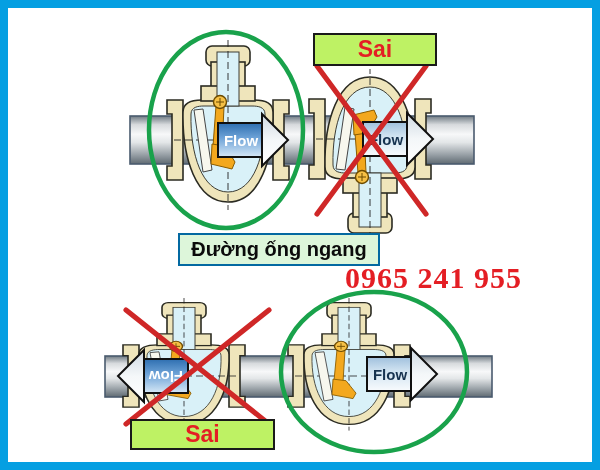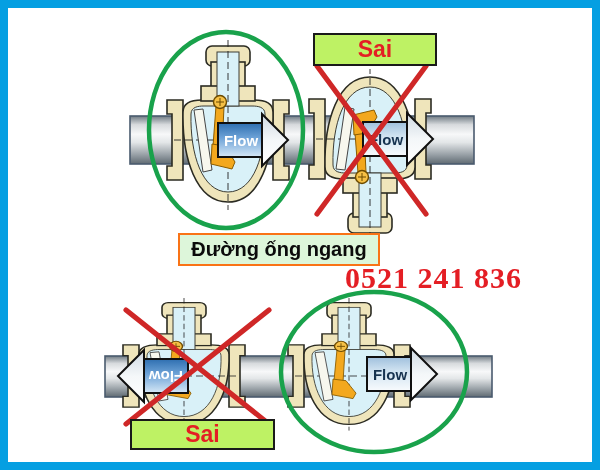--- a/index.html
+++ b/index.html
@@ -33,21 +33,21 @@
   
   .badge{
     position:absolute;box-sizing:border-box;display:flex;align-items:center;justify-content:center;
     background:#bef264;border:2px solid #1a1a1a;color:#e41e24;font-weight:bold;
   }
   .sai-top{left:313px;top:33px;width:124px;height:33px;font-size:23px;}
   .sai-bottom{left:130px;top:419px;width:145px;height:31px;font-size:23px;}
   .caption{
     position:absolute;box-sizing:border-box;left:178px;top:233px;width:202px;height:33px;
     display:flex;align-items:center;justify-content:center;
-    background:#ddf6da;border:2px solid #f97316;color:#0b0b0b;font-size:20px;font-weight:bold;
+    background:#ddf6da;border:2px solid #0369a1;color:#0b0b0b;font-size:20px;font-weight:bold;
   }
   .phone{
     position:absolute;left:345px;top:261px;
     font-family:"Liberation Serif",serif;font-size:30px;font-weight:bold;
     color:#e41e24;letter-spacing:1px;white-space:nowrap;
   }
 </style>
 </head>
 <body>
 
@@ -148,20 +148,20 @@
     </svg>
 
     <div class="badge sai-top">
       <span>Sai</span>
     </div>
 
     <div class="caption">
       <span>Đường ống ngang</span>
     </div>
 
-    <div class="phone">0521 241 836</div>
+    <div class="phone">0965 241 955</div>
 
     <div class="badge sai-bottom">
       <span>Sai</span>
     </div>
 
   </div>
 </div>
 
 </body></html>

